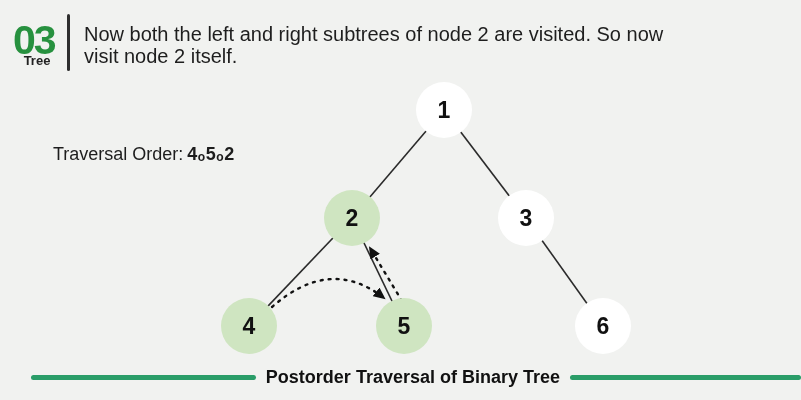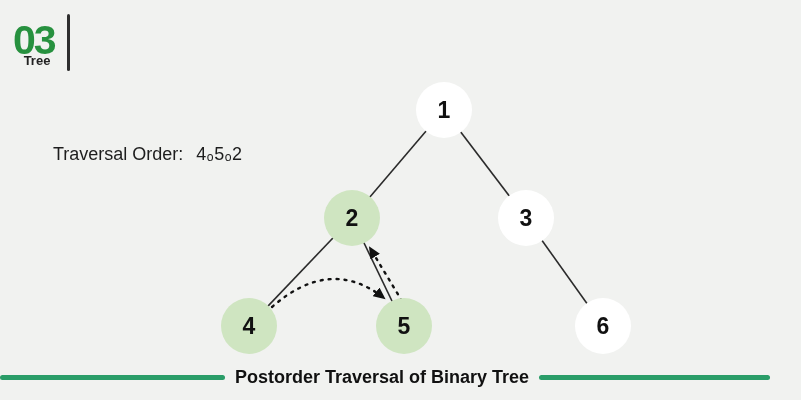--- a/index.html
+++ b/index.html
@@ -38,37 +38,37 @@
     font-size:20px; line-height:21.5px; color:#1e1e1e;
     white-space:nowrap;
   }
 
   
   .traversal {
     position:absolute; left:53px; top:144px;
     font-size:18px; color:#1d1d1d;
     display:flex; align-items:baseline;
   }
-  .traversal .order { margin-left:13px; letter-spacing:0.5px; }
+  .traversal .order { margin-left:4px; letter-spacing:0.5px;font-weight:bold; }
 
   
   svg.tree-lines { position:absolute; left:0; top:0; z-index:1; }
   .node {
     position:absolute; z-index:2;
     width:56px; height:56px; border-radius:50%;
     display:flex; align-items:center; justify-content:center;
     font-size:23px; font-weight:bold; color:#111;
   }
   .node-white { background:#ffffff; }
   .node-green { background:#cfe5c1; }
 
   
   .footer {
     position:absolute; left:0; right:0; top:367px; height:20px;
-    display:flex; align-items:center; justify-content:flex-start;
+    display:flex; align-items:center; justify-content:flex-end;
     z-index:3;
   }
   .footer .rule {
     height:5px; border-radius:3px; background:#2a9d68; flex:none;
   }
   .footer .rule-left  { width:225px; margin-right:10px; }
   .footer .rule-right { width:231px; margin-left:10px; }
   .footer .title {
     font-size:18px; font-weight:bold; color:#111;
     white-space:nowrap;
@@ -76,20 +76,24 @@
 </style>
 </head>
 <body>
 
 <div class="stage">
 
   <div class="step-number">03</div>
   <div class="step-label">Tree</div>
   <div class="step-divider"></div>
 
+  <div class="header-text">
+    <div>Now both the left and right subtrees of node 2 are visited. So now</div>
+    <div>visit node 2 itself.</div>
+  </div>
 
   <div class="traversal">
     <span>Traversal Order:</span>
     <span class="order">4ₒ5ₒ2</span>
   </div>
 
   <svg class="tree-lines" width="801" height="400" viewBox="0 0 801 400">
     <defs>
       <marker id="arrowhead" markerUnits="userSpaceOnUse" markerWidth="13" markerHeight="11" refX="10" refY="5.5" orient="auto">
         <path d="M0,0 L12,5.5 L0,11 Z" fill="#111"></path>

